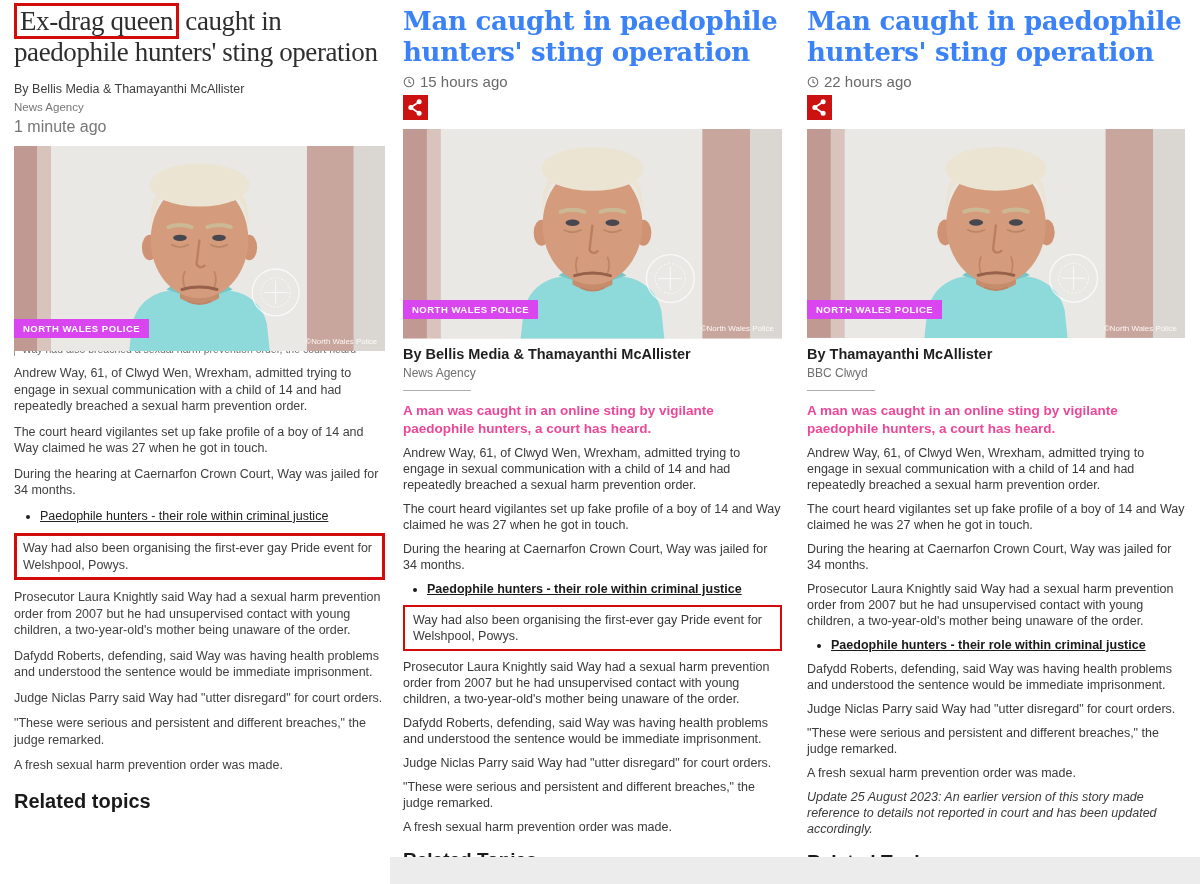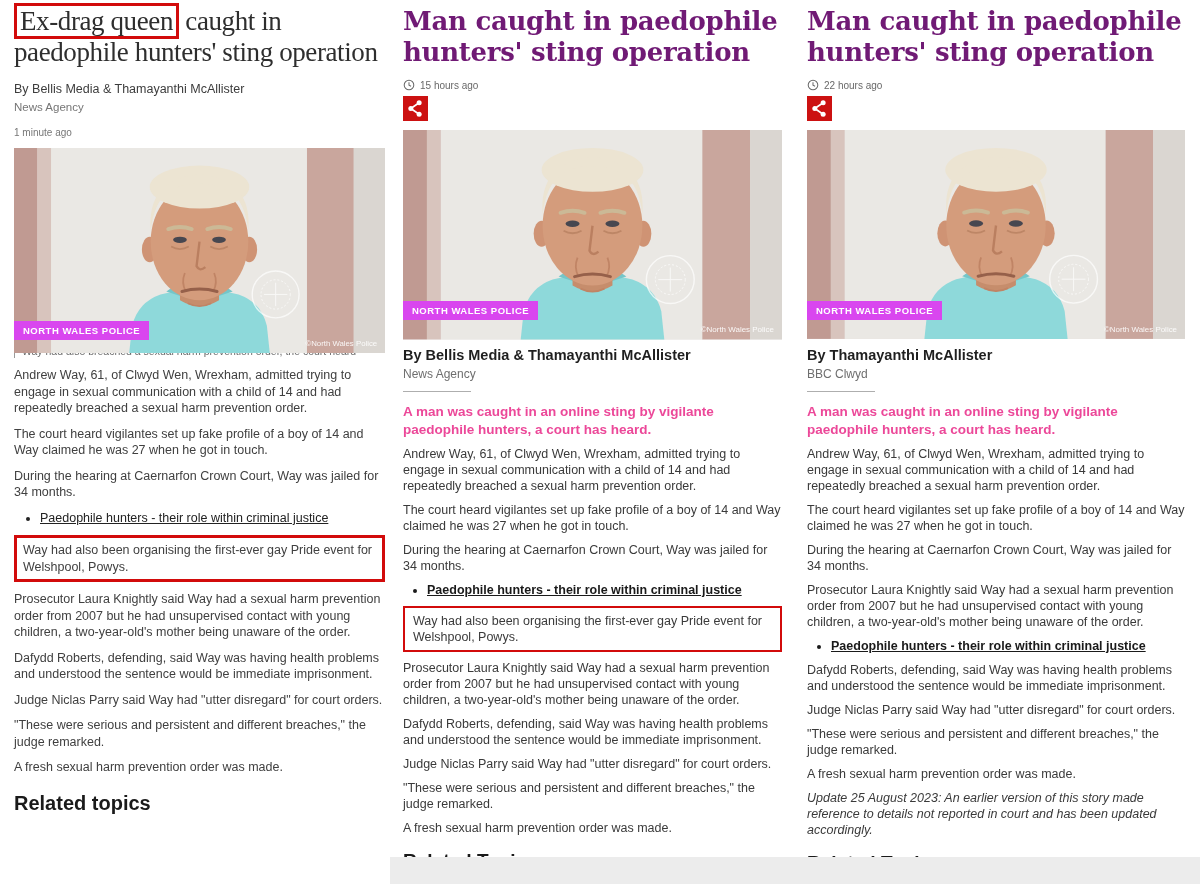--- a/index.html
+++ b/index.html
@@ -24,38 +24,38 @@
   .blist { list-style:disc; }
   .slink { text-decoration:underline; cursor:pointer; }
   .bottom-strip { position:absolute; left:390px; top:857px; width:810px; height:27px; background:#ececec; }
 
   
   .v1 { color:#404040; }
   .hl-sans { padding-top:6px; font-size:27px; line-height:1.15; font-weight:400; color:#2e2e2e; letter-spacing:-.4px;font-family:Liberation Serif, serif; }
   .hl-box { border:3px solid #d20b0b; padding:0 3px; }
   .v1 .byline { margin-top:14px; font-size:12.5px; color:#3c3c3c; line-height:1.25; }
   .v1 .by-org { font-size:11.5px; color:#767676; margin-top:2px; }
-  .v1 .ts { margin-top:13px; font-size:10px; color:#767676; }
+  .v1 .ts { margin-top:4px; font-size:16px; color:#767676; }
   .v1 .photo { margin-top:10px; }
   .v1 .lead { margin-top:12px; font-weight:700; font-size:13px; line-height:1.35; color:#333; }
   .lead-box { border:2px solid #d20b0b; padding:0 2px; }
   .v1 .para { margin-top:9px; font-size:12.5px; line-height:1.32; }
   .v1 .blist { margin:9px 0 0 26px; }
   .v1 li { font-size:12.5px; line-height:1.32; color:#222; }
   .v1 .slink { color:#222; }
   .v1 .boxed { margin-top:9px; padding:4px 6px; }
   .v1 .related { margin-top:16px; font-size:20px; font-weight:700; color:#1a1a1a; }
 
   
   .v2 { color:#3a3a3a; }
   .hl-serif {
     padding-top:6px; font-family:"DejaVu Serif","Liberation Serif",serif;
-    font-size:26px; line-height:1.2; font-weight:700; color:#701a75; letter-spacing:-.3px;
+    font-size:26px; line-height:1.2; font-weight:700; color:#3b82f6; letter-spacing:-.3px;
   }
-  .ts-row { display:flex; align-items:center; gap:5px; margin-top:11px; font-size:10px; color:#696969; }
+  .ts-row { display:flex; align-items:center; gap:5px; margin-top:5px; font-size:15px; color:#696969; }
   .clock { width:12px; height:12px; }
   .share { width:25px; height:25px; background:#cc1111; margin-top:5px; cursor:pointer; }
   .share svg { width:100%; height:100%; }
   .v2 .photo { margin-top:9px; }
   .v2 .byline { margin-top:8px; line-height:1.2; }
   .v2 .by-name { font-size:14.5px; font-weight:700; color:#1f1f1f; }
   .v2 .by-org { font-size:12px; color:#6e6e6e; margin-top:3px; }
   .divider { width:68px; border-top:1px solid #aeaeae; margin-top:10px; }
   .v2 .lead { margin-top:11px; font-weight:700; font-size:13.5px; line-height:1.28; color:#ec4899; }
   .v2 .para { margin-top:8px; font-size:12.5px; line-height:1.28; }

